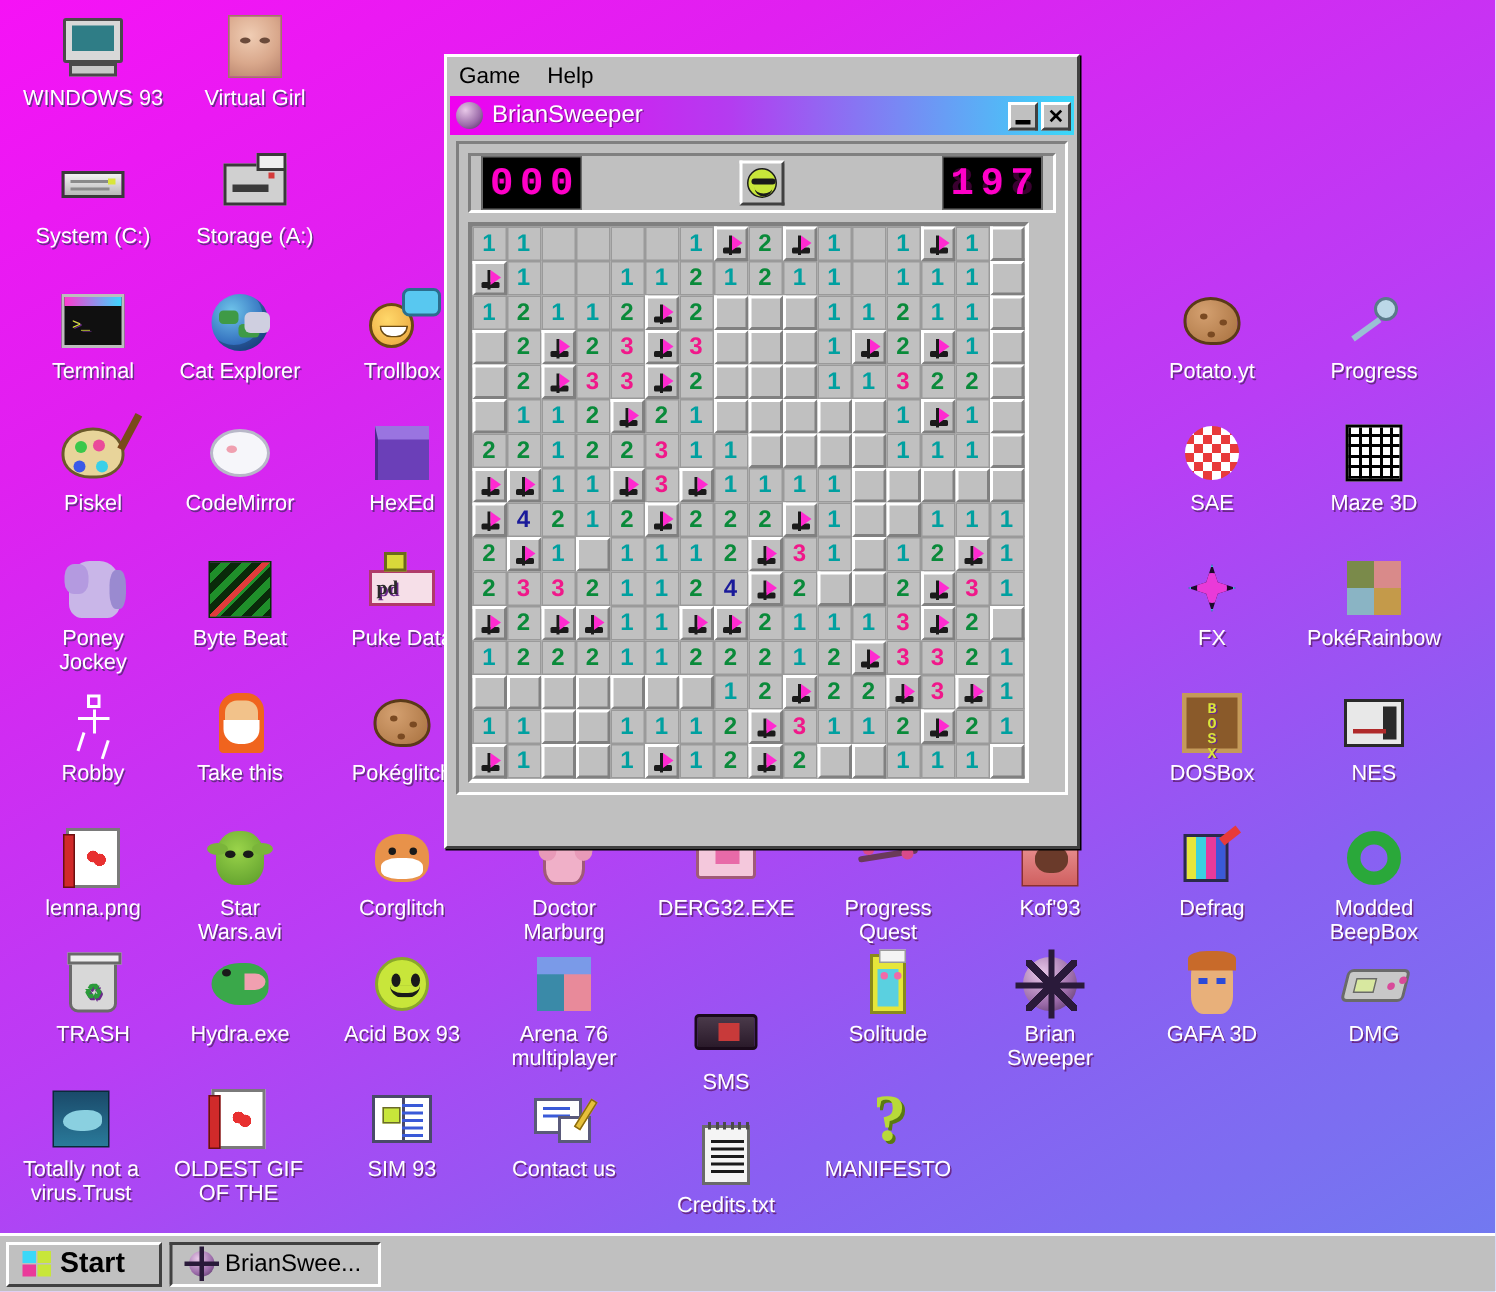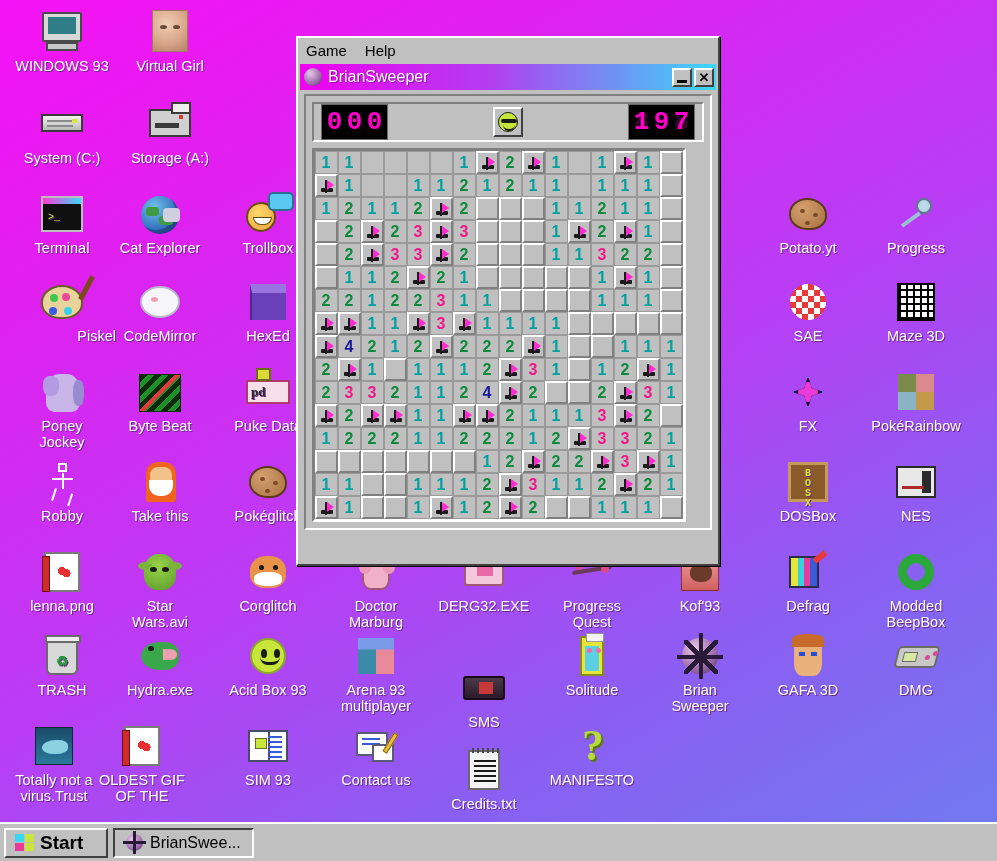--- a/index.html
+++ b/index.html
@@ -427,21 +427,21 @@
       </div>
       <div class="icon" style="left: 214px; top: 190px;">
         <span class="glyph">
           <span class="g troll">
             <i></i>
           </span>
           <span class="g bubble"></span>
         </span>
         <span class="lbl">Trollbox</span>
       </div>
-      <div class="icon" style="left: 8px; top: 278px; text-align: right;">
+      <div class="icon" style="left: 8px; top: 278px;">
         <span class="glyph">
           <span class="g palette">
             <i></i>
           </span>
           <span class="g brush"></span>
         </span>
         <span class="lbl">Piskel</span>
       </div>
       <div class="icon" style="left: 106px; top: 278px;">
         <span class="glyph">
@@ -569,21 +569,21 @@
       </div>
       <div class="icon" style="left: 0px; top: 722px;">
         <span class="glyph">
           <span class="g dolphin">
             <i></i>
           </span>
         </span>
         <span class="lbl">Totally not a
 virus.Trust</span>
       </div>
-      <div class="icon" style="left: 88px; top: 722px;">
+      <div class="icon" style="left: 105px; top: 722px;">
         <span class="glyph">
           <span class="g lenna">
             <i></i>
             <span class="crayon"></span>
           </span>
         </span>
         <span class="lbl">OLDEST GIF
 OF THE</span>
       </div>
       <div class="icon" style="left: 214px; top: 722px;">
@@ -628,21 +628,21 @@
           <span class="g kof">
             <i></i>
           </span>
         </span>
         <span class="lbl">Kof'93</span>
       </div>
       <div class="icon" style="left: 322px; top: 632px;">
         <span class="glyph">
           <span class="g arena"></span>
         </span>
-        <span class="lbl">Arena 93
+        <span class="lbl">Arena 76
 multiplayer</span>
       </div>
       <div class="icon" style="left: 430px; top: 664px;">
         <span class="glyph">
           <span class="g sms">
             <i></i>
           </span>
         </span>
         <span class="lbl">SMS</span>
       </div>

